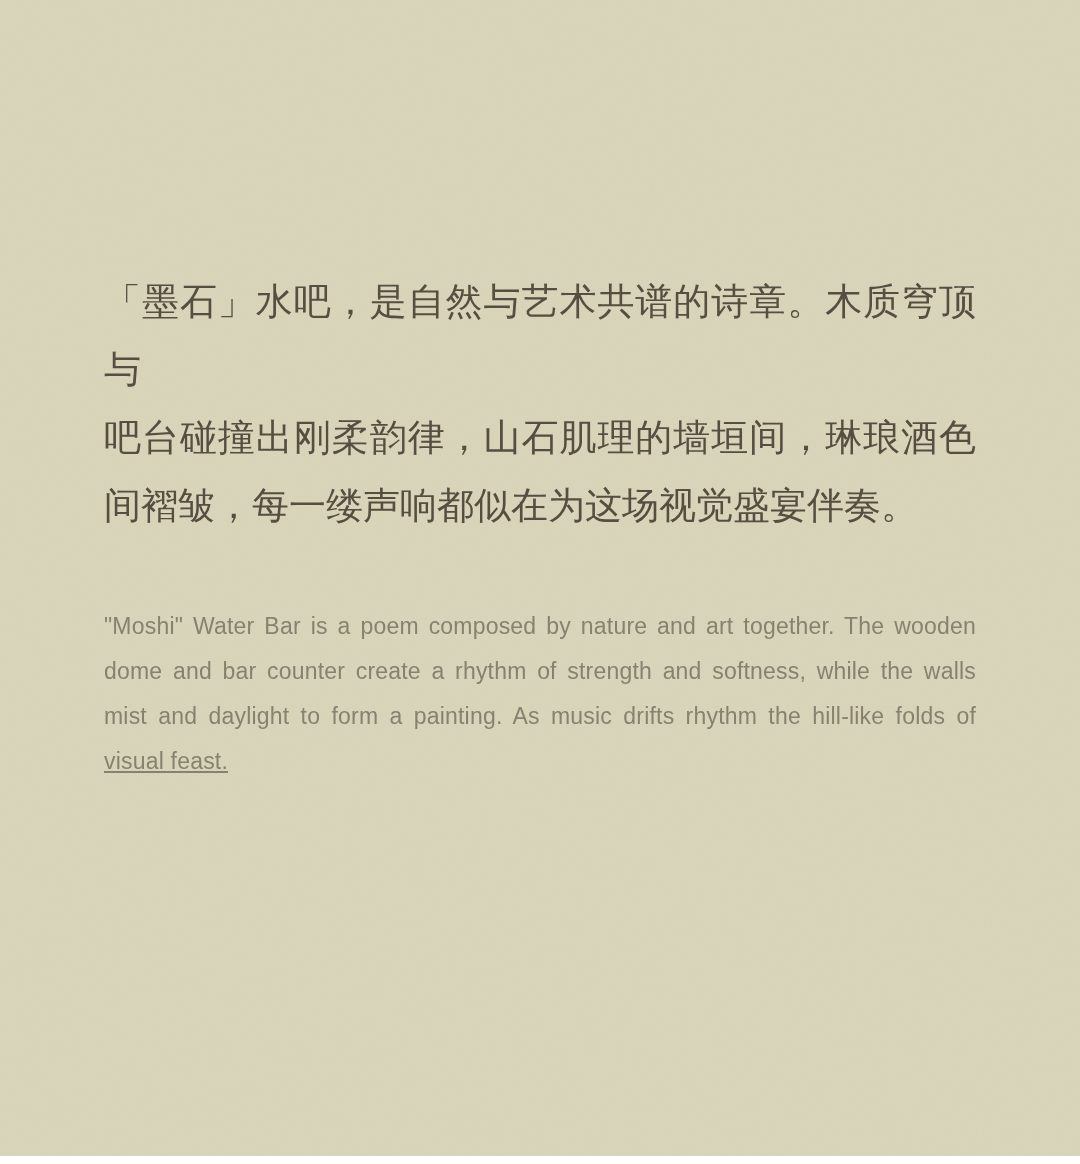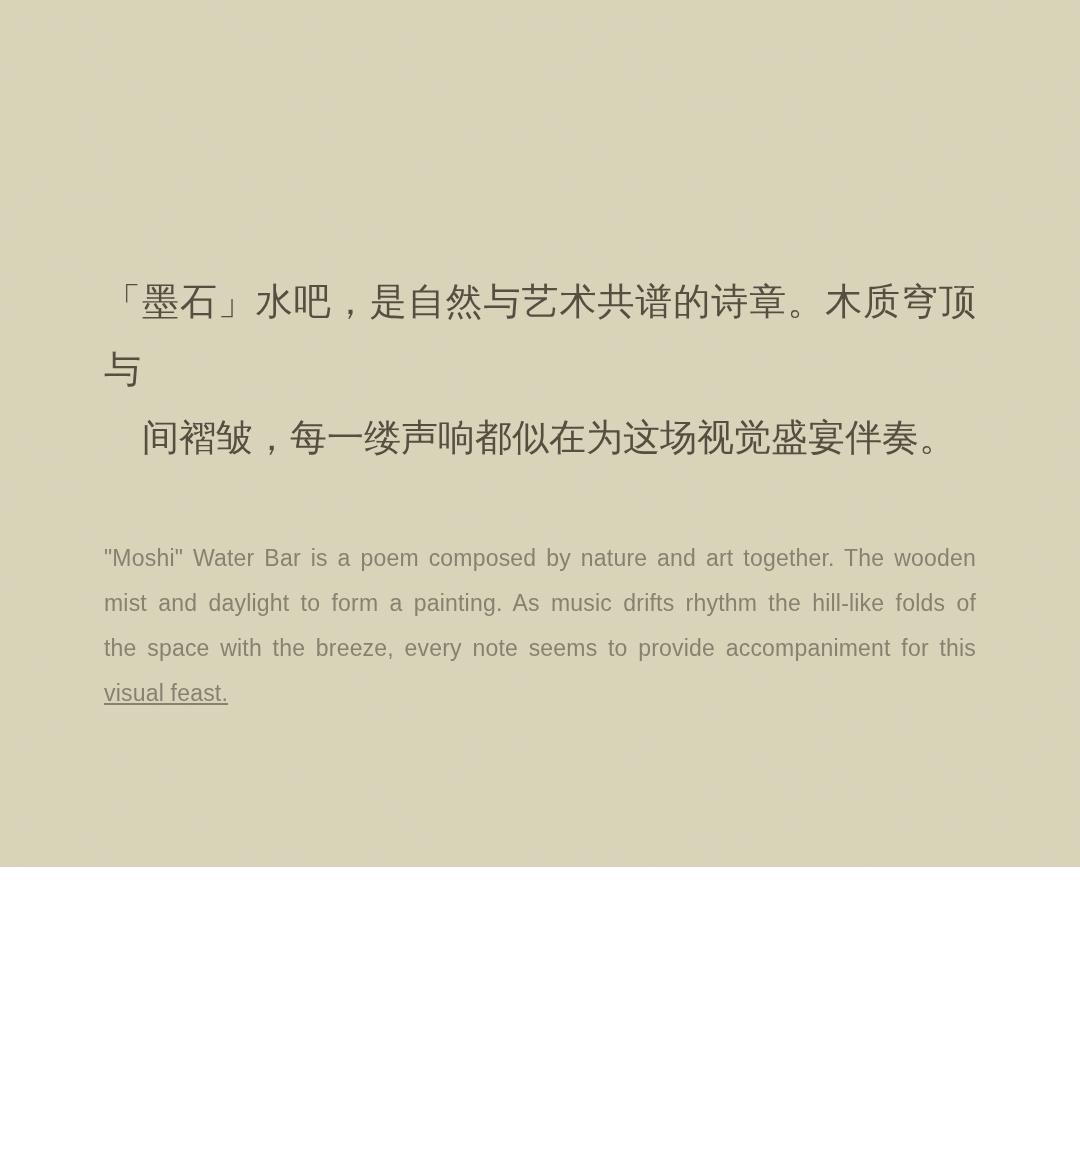--- a/index.html
+++ b/index.html
@@ -2,21 +2,21 @@
 <html><head>
 <meta charset="utf-8">
 <style>
   html, body {
     margin: 0;
     padding: 0;
   }
   .page {
     position: relative;
     width: 1080px;
-    height: 867px;
+    height: 1156px;
     background-color: #d9d5b9;
     overflow: hidden;
     font-family: "Liberation Sans", "DejaVu Sans", sans-serif;
   }
   .texture {
     position: absolute;
     inset: 0;
     width: 100%;
     height: 100%;
     opacity: 0.06;
@@ -35,21 +35,20 @@
     line-height: 68px;
     font-weight: 400;
   }
   .cn-block .line {
     text-align: justify;
     text-align-last: justify;
   }
   .cn-block .line.last {
     text-align: right;
     text-align-last: left;
-    margin-left: 38px;
   }
   .en-block {
     margin-top: 64px;
     color: #87826f;
     font-family: "Liberation Sans", "DejaVu Sans", sans-serif;
     font-size: 23px;
     line-height: 45px;
     font-weight: 400;
     letter-spacing: 0.2px;
   }
@@ -73,24 +72,25 @@
       <feTurbulence type="fractalNoise" baseFrequency="0.9" numOctaves="2" stitchTiles="stitch"></feTurbulence>
       <feColorMatrix type="saturate" values="0"></feColorMatrix>
     </filter>
     <rect width="100%" height="100%" filter="url(#noise)"></rect>
   </svg>
 
   <div class="content">
 
     <div class="cn-block">
       <div class="line">「墨石」水吧，是自然与艺术共谱的诗章。木质穹顶与</div>
+      <div class="line">吧台碰撞出刚柔韵律，山石肌理的墙垣间，琳琅酒色</div>
       <div class="line last">间褶皱，每一缕声响都似在为这场视觉盛宴伴奏。</div>
     </div>
 
     <div class="en-block">
       <div class="line">"Moshi" Water Bar is a poem composed by nature and art together. The wooden</div>
+      <div class="line">dome and bar counter create a rhythm of strength and softness, while the walls</div>
       <div class="line">mist and daylight to form a painting. As music drifts rhythm the hill-like folds of</div>
-      <div class="line">the space with the breeze, every note seems to provide accompaniment for this</div>
       <div class="line last">visual feast.</div>
     </div>
 
   </div>
 </div>
 
 </body></html>

